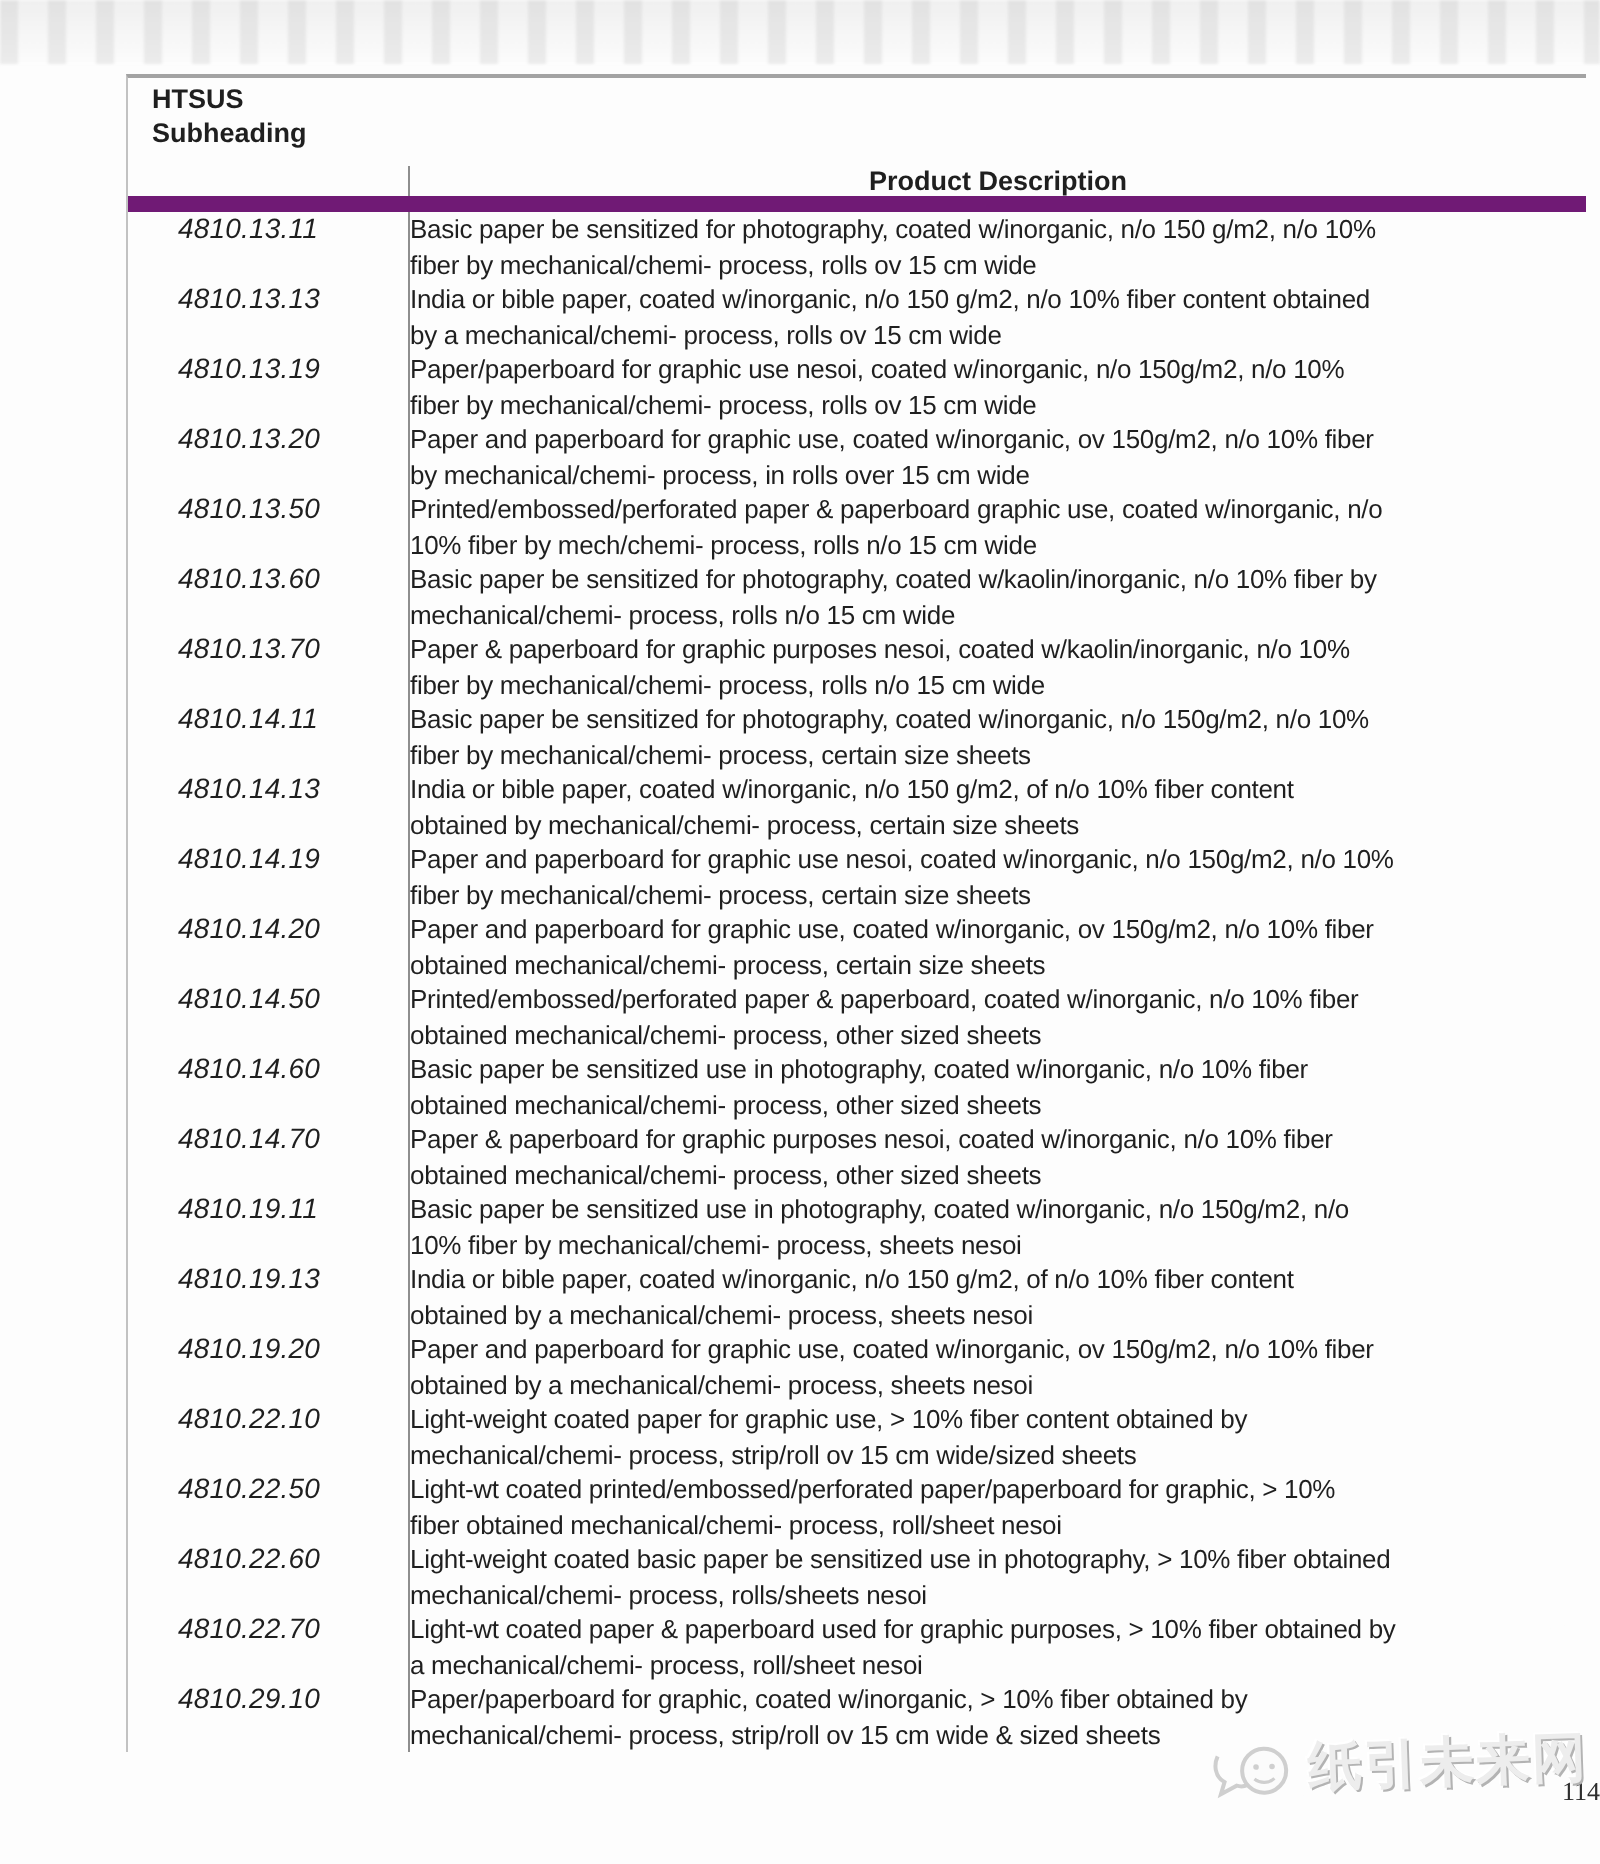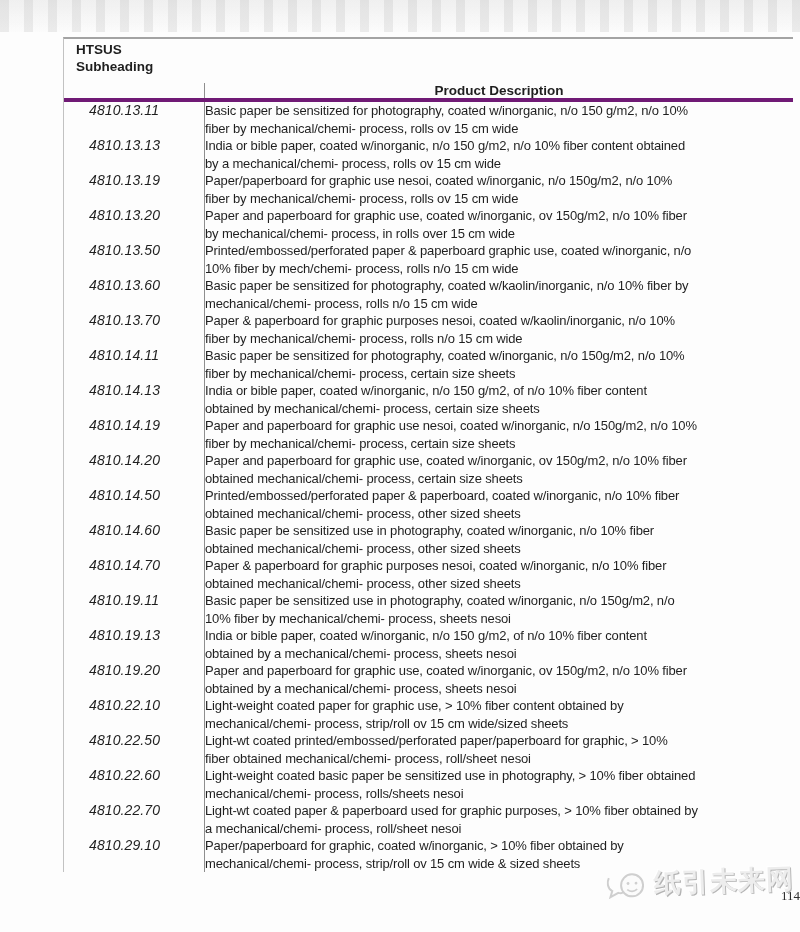--- a/index.html
+++ b/index.html
@@ -16,21 +16,21 @@
       linear-gradient(180deg, #ededed 0%, #f6f6f6 55%, #fdfdfd 100%);
     filter: blur(0.7px); opacity:.85;
   }
   .doc-table {
     position:absolute; left:63px; top:37px; width:729px; z-index:1;
     border-top:2px solid #a3a3a3;
     border-left:1px solid #c2c2c2;
   }
   .thead {
     display:grid; grid-template-columns:140px 1fr;
-    border-bottom:4px solid #701a75;
+    border-bottom:8px solid #701a75;
   }
   .th-code {
     padding:2px 0 1px 12px; font-weight:700; font-size:13.5px; line-height:17px;
     white-space:pre-line;
   }
   .th-desc {
     border-left:1px solid #8e8e8e;
     display:flex; align-items:center; justify-content:center;
     font-weight:700; font-size:13.5px;margin-top:44px;
   }

